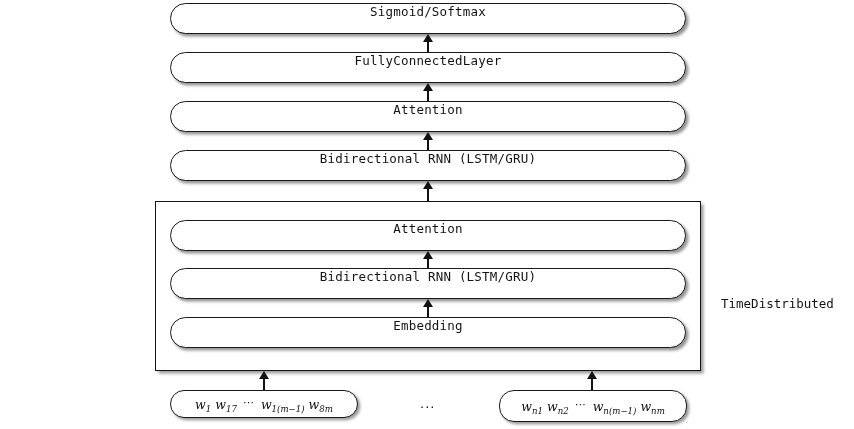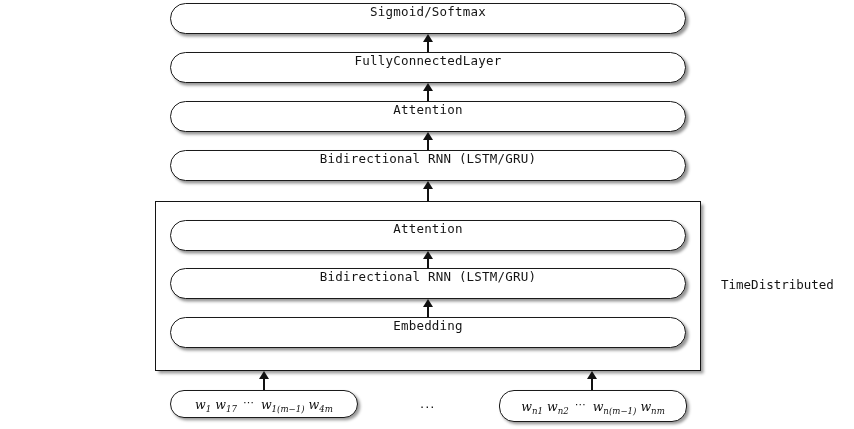--- a/index.html
+++ b/index.html
@@ -46,20 +46,21 @@
     border: 1.4px solid #141414;
     border-radius: 0;
     box-shadow: 2.5px 2.5px 3px rgba(0,0,0,0.40);
   }
   .td-label {
     position: absolute;
     font-family: "DejaVu Sans Mono", "Liberation Mono", monospace;
     font-size: 12.5px;
     color: #141414;
     white-space: nowrap;
+    margin-top: 19px;
   }
 
   
   .arrow {
     position: absolute;
     width: 14px;
   }
   .arrow .shaft {
     position: absolute;
     left: 6px;
@@ -197,21 +198,21 @@
     <div class="head"></div>
   </div>
 
   <div class="arrow" style="left:585px; top:371px; height:20px;">
     <div class="shaft"></div>
     <div class="head"></div>
   </div>
 
   <div class="token-node" style="left:170px; top:390px; width:188px; height:28px;">
     <span>
-      <span class="mw">w<sub>1</sub></span><span class="tok-sep"></span><span class="mw">w<sub>17</sub></span><span class="tok-sep"></span><span class="tok-dots">⋯</span><span class="tok-sep"></span><span class="mw">w<sub>1(m−1)</sub></span><span class="tok-sep"></span><span class="mw">w<sub>4m</sub></span>
+      <span class="mw">w<sub>1</sub></span><span class="tok-sep"></span><span class="mw">w<sub>17</sub></span><span class="tok-sep"></span><span class="tok-dots">⋯</span><span class="tok-sep"></span><span class="mw">w<sub>1(m−1)</sub></span><span class="tok-sep"></span><span class="mw">w<sub>8m</sub></span>
     </span>
   </div>
 
   <div class="seq-ellipsis" style="left:420px; top:396px;">...</div>
 
   <div class="token-node" style="left:499px; top:390px; width:188px; height:32px;">
     <span>
       <span class="mw">w<sub>n1</sub></span><span class="tok-sep"></span><span class="mw">w<sub>n2</sub></span><span class="tok-sep"></span><span class="tok-dots">⋯</span><span class="tok-sep"></span><span class="mw">w<sub>n(m−1)</sub></span><span class="tok-sep"></span><span class="mw">w<sub>nm</sub></span>
     </span>
   </div>

